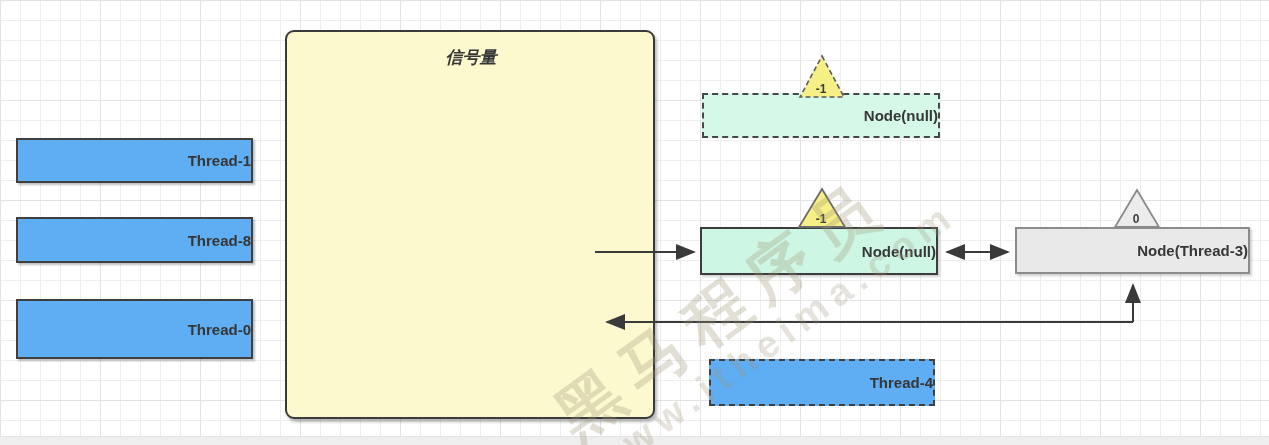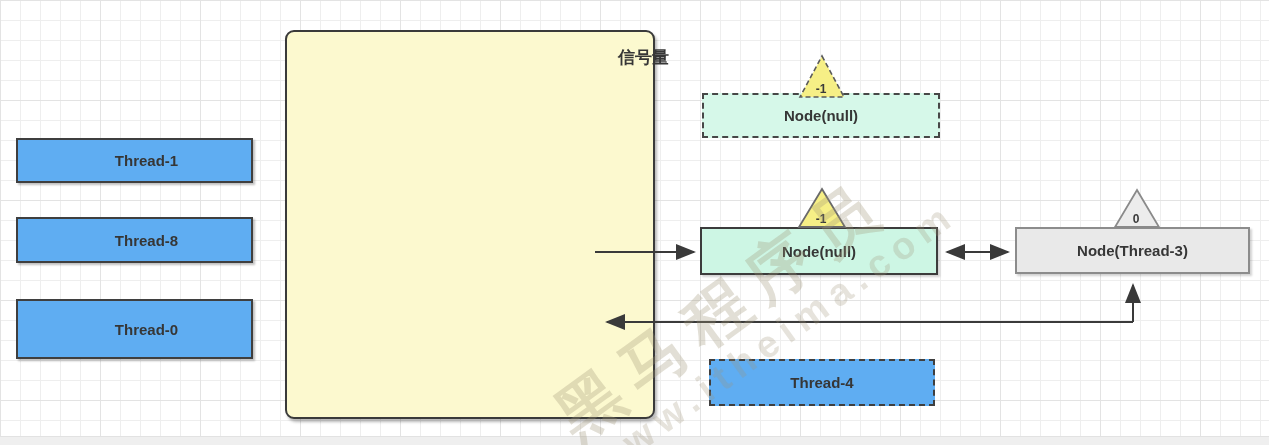--- a/index.html
+++ b/index.html
@@ -16,21 +16,21 @@
       linear-gradient(#eeeeee 1px, transparent 1px),
       linear-gradient(90deg,#eeeeee 1px, transparent 1px);
     background-size:100px 100px,100px 100px,20px 20px,20px 20px;
     color:#363636;
   }
   .bottom-strip{
     position:absolute;left:0;bottom:0;width:100%;height:9px;
     background:#efefef;border-top:1px solid #e2e2e2;z-index:1;
   }
   .box{
-    position:absolute;display:flex;align-items:center;justify-content:center;
+    position:absolute;display:flex;align-items:center;justify-content:flex-end;
     font-weight:bold;z-index:2;
   }
   .thread{
     width:237px;height:45px;left:16px;
     background:#5fadf2;border:2px solid #3f3f3f;
     box-shadow:2px 2px 2px rgba(0,0,0,0.25);
     font-size:15px;
     padding-left:24px;
   }
   .thread-1{top:138px;}
@@ -39,22 +39,22 @@
   .thread-dashed{
     left:709px;top:359px;width:226px;height:47px;
     background:#5fadf2;border:2px dashed #3f3f3f;font-size:15px;
   }
   .semaphore{
     position:absolute;left:285px;top:30px;width:370px;height:389px;
     background:#fcf9cf;border:2px solid #3a3a3a;border-radius:9px;
     box-shadow:2px 3px 3px rgba(0,0,0,0.28);z-index:2;
   }
   .semaphore-title{
-    position:absolute;top:14px;left:16px;width:100%;text-align:right;
-    font-size:17px;font-weight:bold;
+    position:absolute;top:14px;left:1px;width:100%;text-align:center;
+    font-size:17px;font-weight:bold;font-style:italic;
   }
   .sync-box{
     position:absolute;left:28px;top:62px;width:315px;height:296px;
     background:#ebfbdf;border:2px solid #3a3a3a;border-radius:7px;
     box-shadow:2px 2px 2px rgba(0,0,0,0.22);
   }
   .sync-title{
     position:absolute;top:11px;left:0;width:100%;text-align:center;
     font-size:15px;font-weight:bold;
   }

